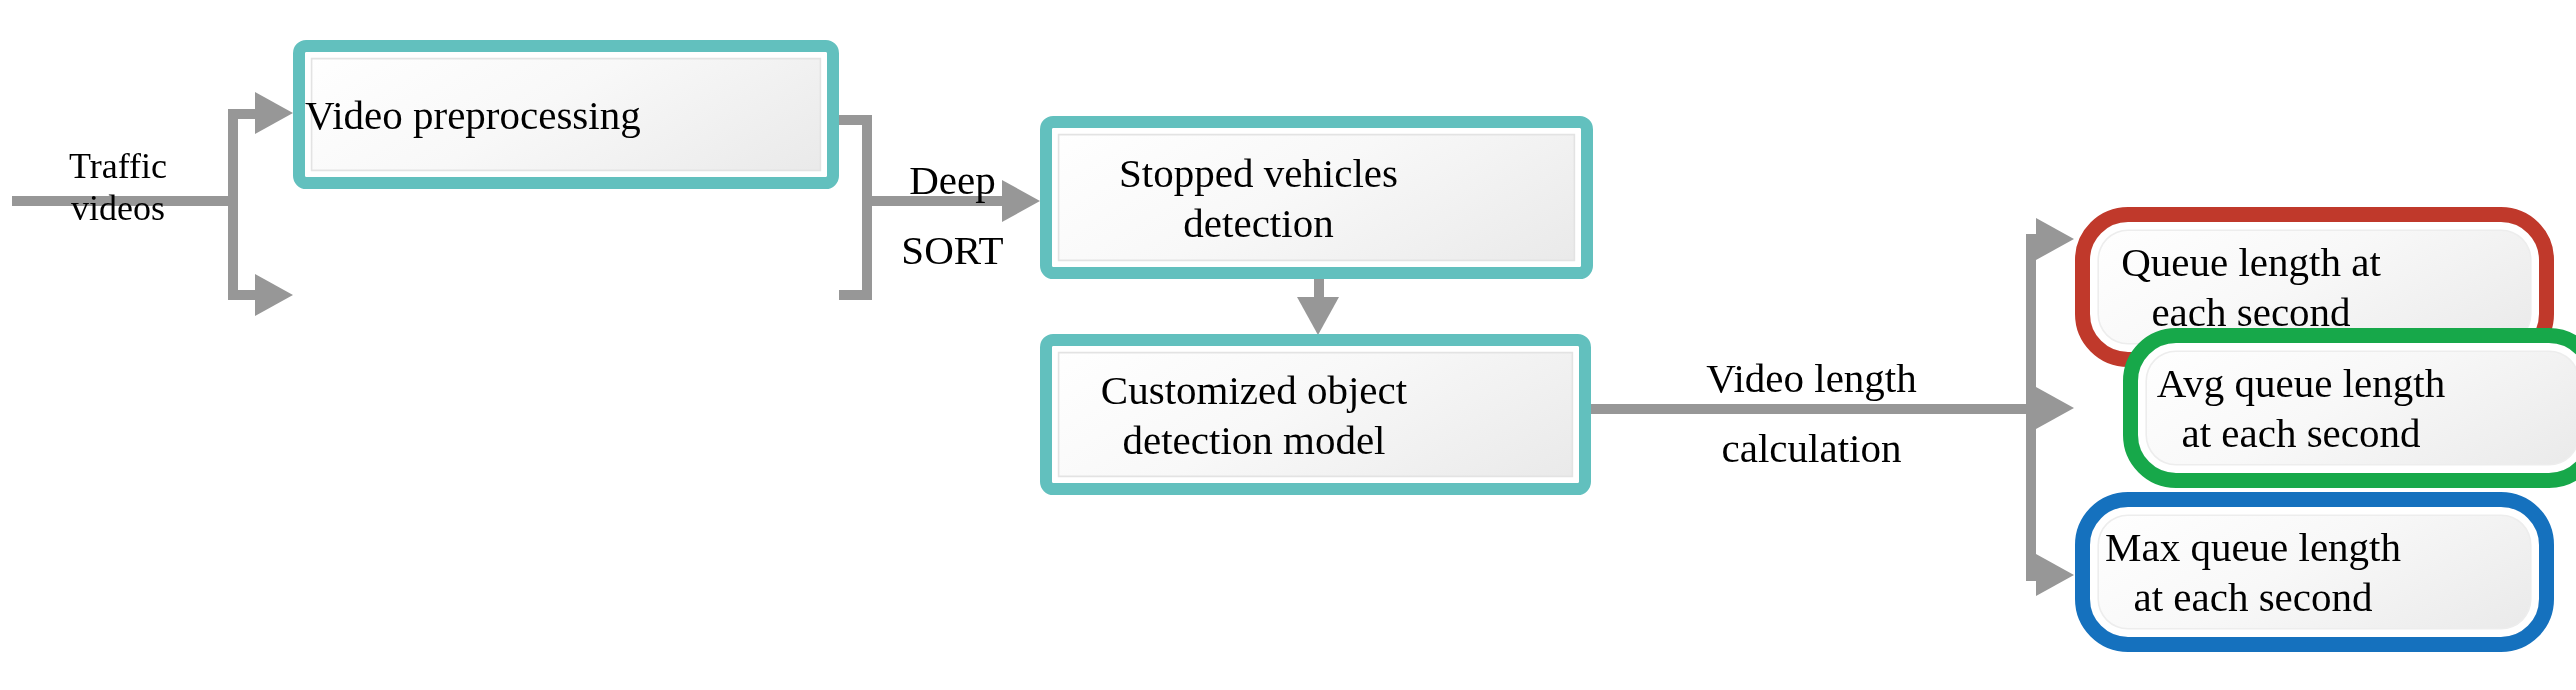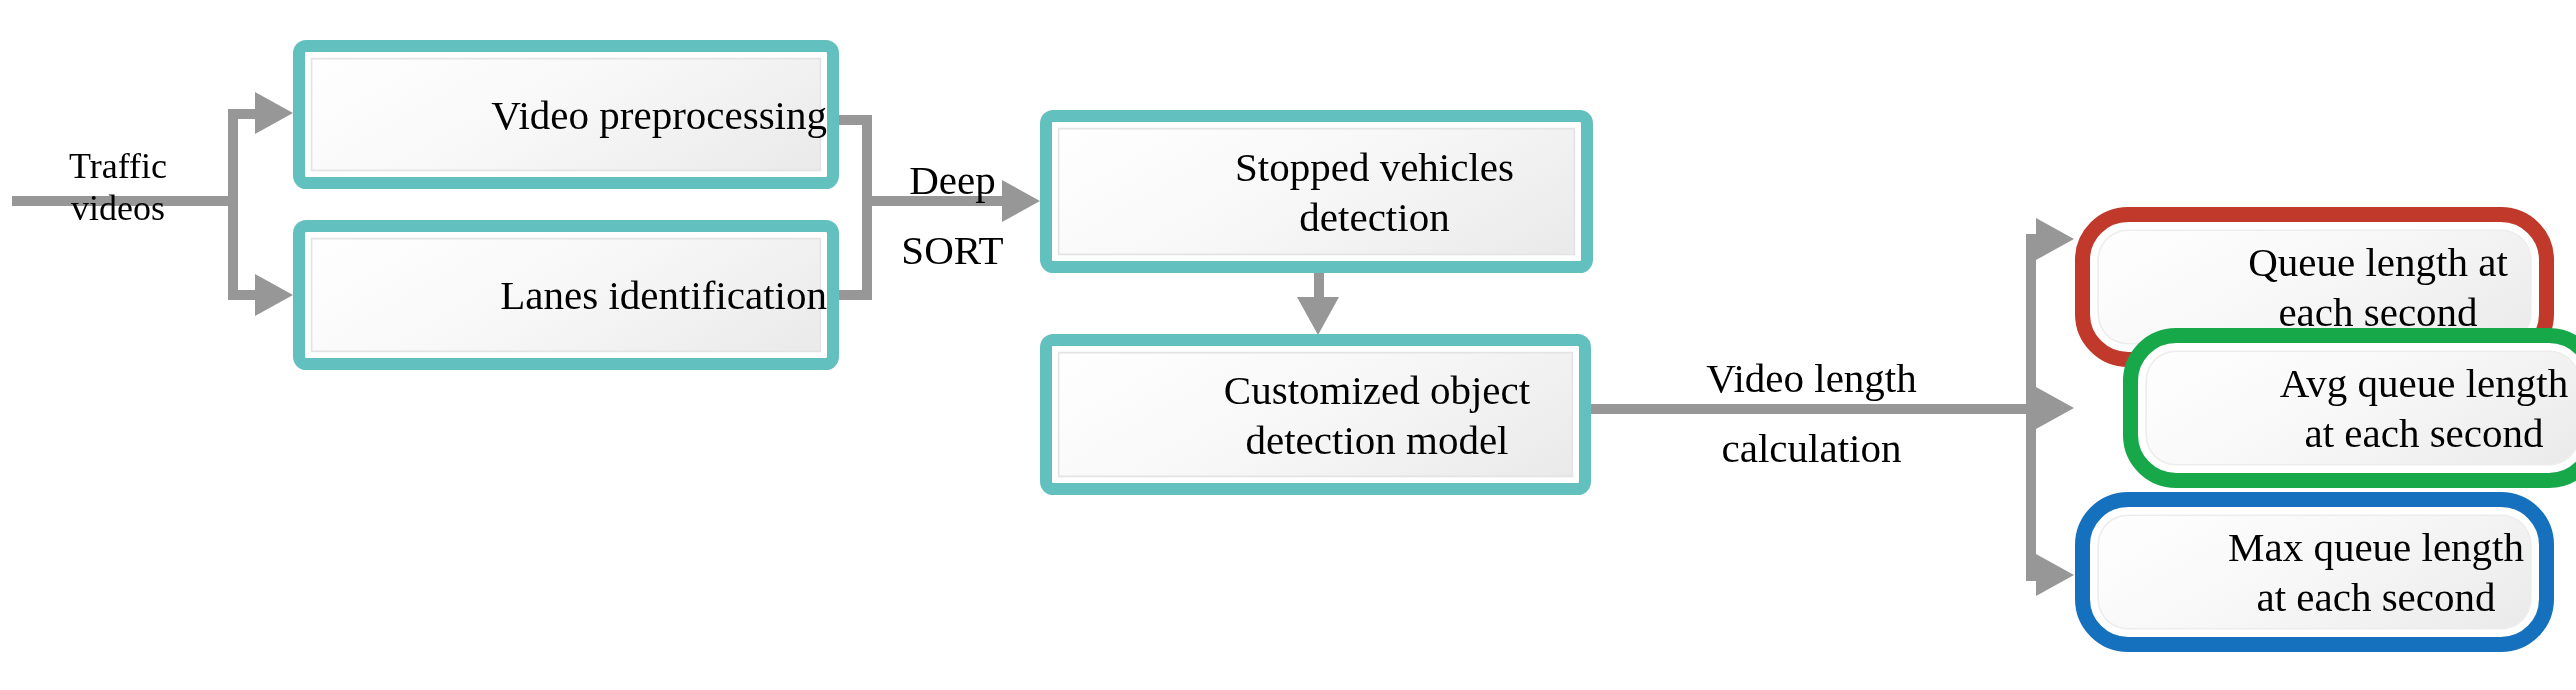--- a/index.html
+++ b/index.html
@@ -39,21 +39,21 @@
     border-left: 21.5px solid transparent;
     border-right: 21.5px solid transparent;
     border-top: 38px solid var(--gray);
   }
 
   
   .box {
     position: absolute;
     display: flex;
     align-items: center;
-    justify-content: flex-end;
+    justify-content: flex-start;
     text-align: center;
     font-size: 41px;
     line-height: 50px;
     background: linear-gradient(150deg, #ffffff 0%, #f8f8f8 45%, #e9e9e9 100%);
   }
   .box.teal {
     border: 12.4px solid var(--teal);
     border-radius: 13.2px;
     box-shadow: inset 0 0 0 5.8px #ffffff, inset 0 0 0 7.4px #e3e3e3;
   }
@@ -106,25 +106,22 @@
   <div class="ah-right" style="left:2036px; top:554px;"></div>
 
   <div class="edge-label small" style="left:25px; top:145px; width:186px;">Traffic videos</div>
   <div class="edge-label" style="left:868px; top:145px; width:169px;">Deep SORT</div>
   <div class="edge-label" style="left:1638px; top:343px; width:347px;">Video length calculation</div>
 
   <div class="box teal" style="left:293px; top:40px; width:546px; height:149px;">
     <span style="max-width:495px;">Video preprocessing</span>
   </div>
 
-  <div class="box teal" style="left:293px; top:220px; width:546px; height:150px;">
-    <span style="max-width:495px;">Lanes identification</span>
-  </div>
 
-  <div class="box teal" style="left:1040px; top:110px; width:553px; height:163px;">
+  <div class="box teal" style="left:1040px; top:116px; width:553px; height:163px;">
     <span style="max-width:413px;">Stopped vehicles detection</span>
   </div>
 
   <div class="box teal" style="left:1040px; top:334px; width:551px; height:161px;">
     <span style="max-width:404px;">Customized object detection model</span>
   </div>
 
   <div class="box round red" style="left:2075px; top:159px; width:479px; height:160px;margin-top:48px;">
     <span style="max-width:322px;">Queue length at each second</span>
   </div>

